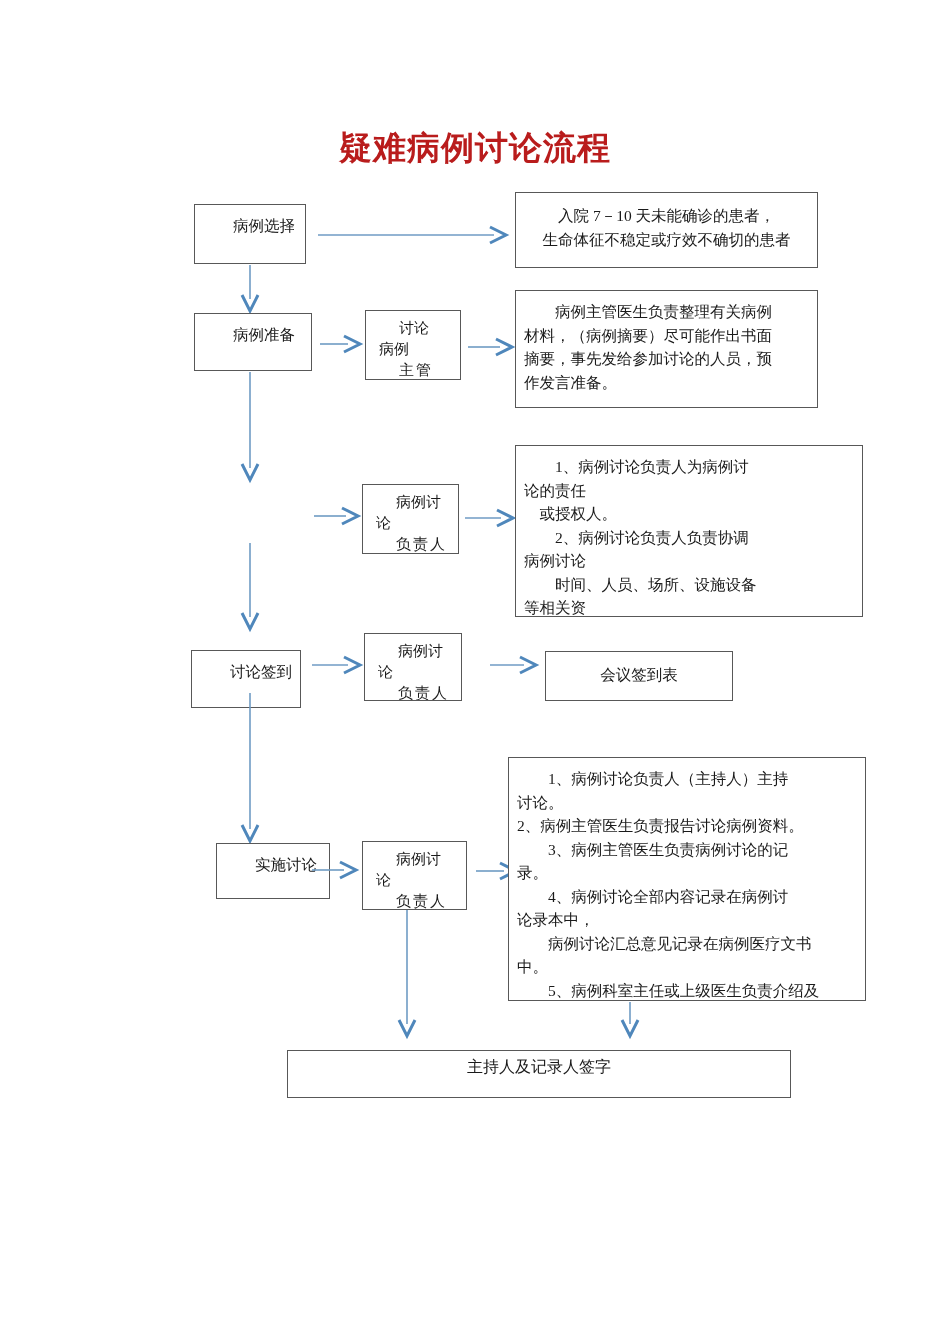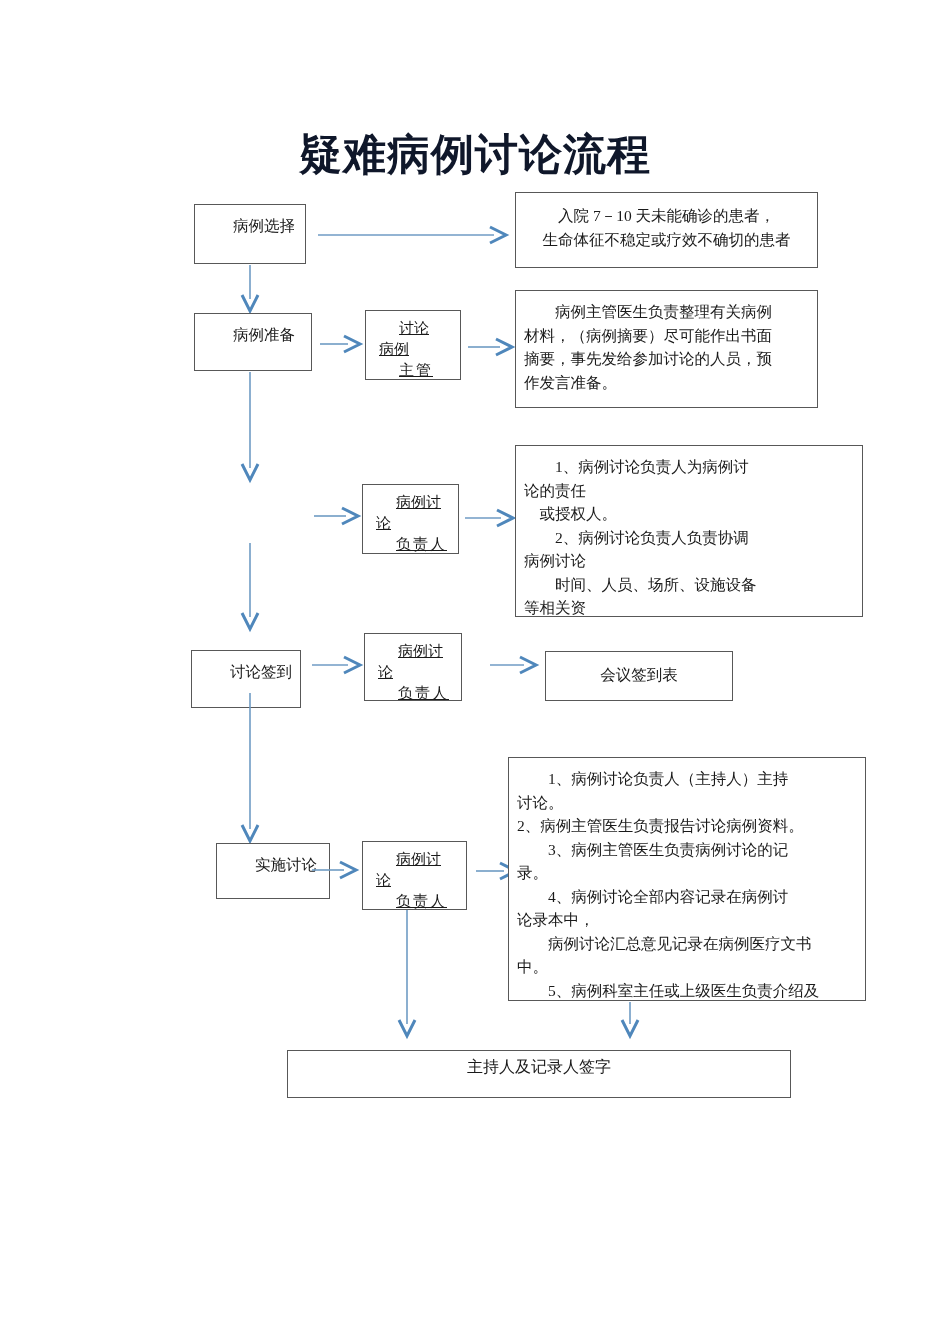--- a/index.html
+++ b/index.html
@@ -18,25 +18,25 @@
     height: 1344px;
     background: #ffffff;
     overflow: hidden;
   }
   .title {
     position: absolute;
     left: 0;
     top: 126px;
     width: 950px;
     text-align: center;
-    font-size: 43px;
+    font-size: 33px;
     font-weight: bold;
     letter-spacing: 1px;
     font-family: "Liberation Sans", "DejaVu Sans", sans-serif;
-    color: #0f172a;
+    color: #b91c1c;
   }
   .box {
     position: absolute;
     box-sizing: border-box;
     border: 1.4px solid #585858;
     background: #ffffff;
     color: #1a1a1a;
     overflow: hidden;
   }
   .box .txt {
@@ -49,21 +49,20 @@
     line-height: 23px;
     padding: 9px 0 14px 38px;
     text-align: left;
   }
   
   .role {
     font-size: 15px;
     line-height: 21px;
     padding: 7px 0 0 0;
     text-align: left;
-    text-decoration: underline;
   }
   .role .l1 { display:block; padding-left: 33px; }
   .role .l2 { display:block; padding-left: 13px; }
   .role .l3 { display:block; padding-left: 33px; letter-spacing: 2px; }
   
   .detail {
     font-size: 15.5px;
     line-height: 23.5px;
     padding: 9px 8px 0 8px;
     text-align: left;

